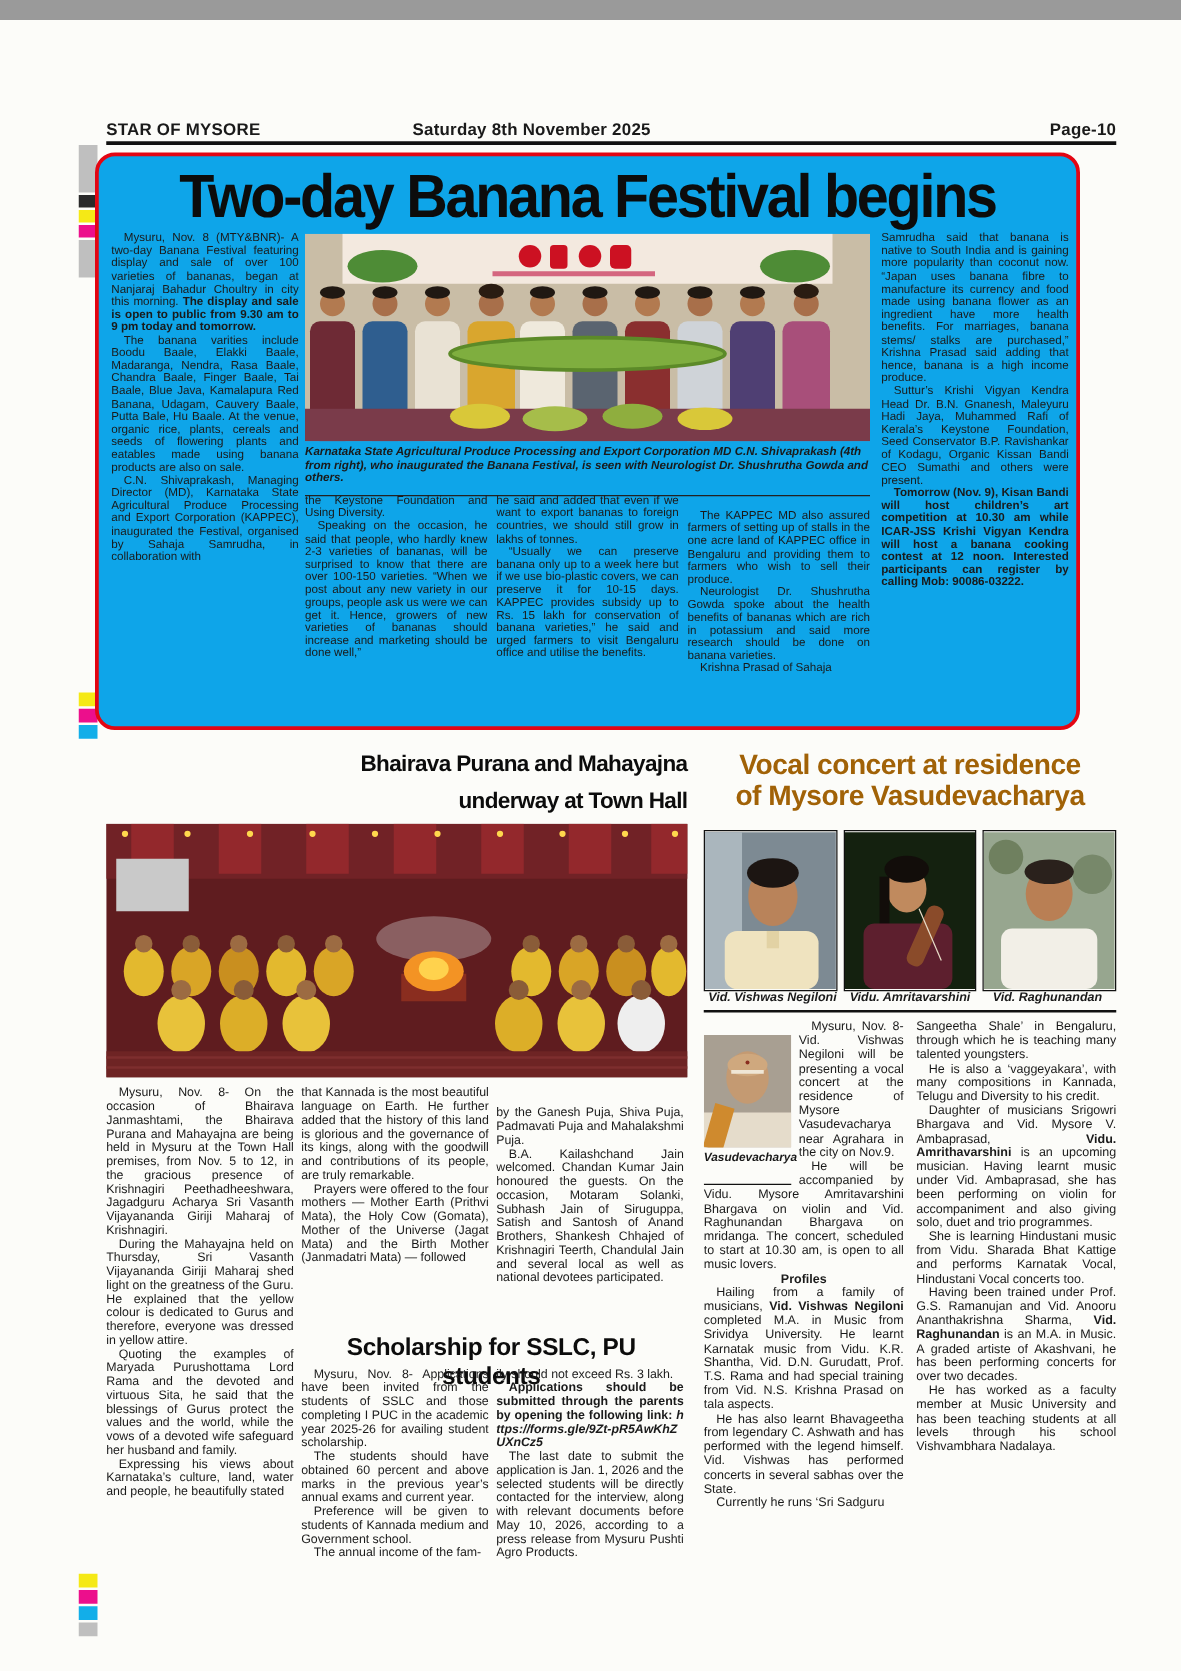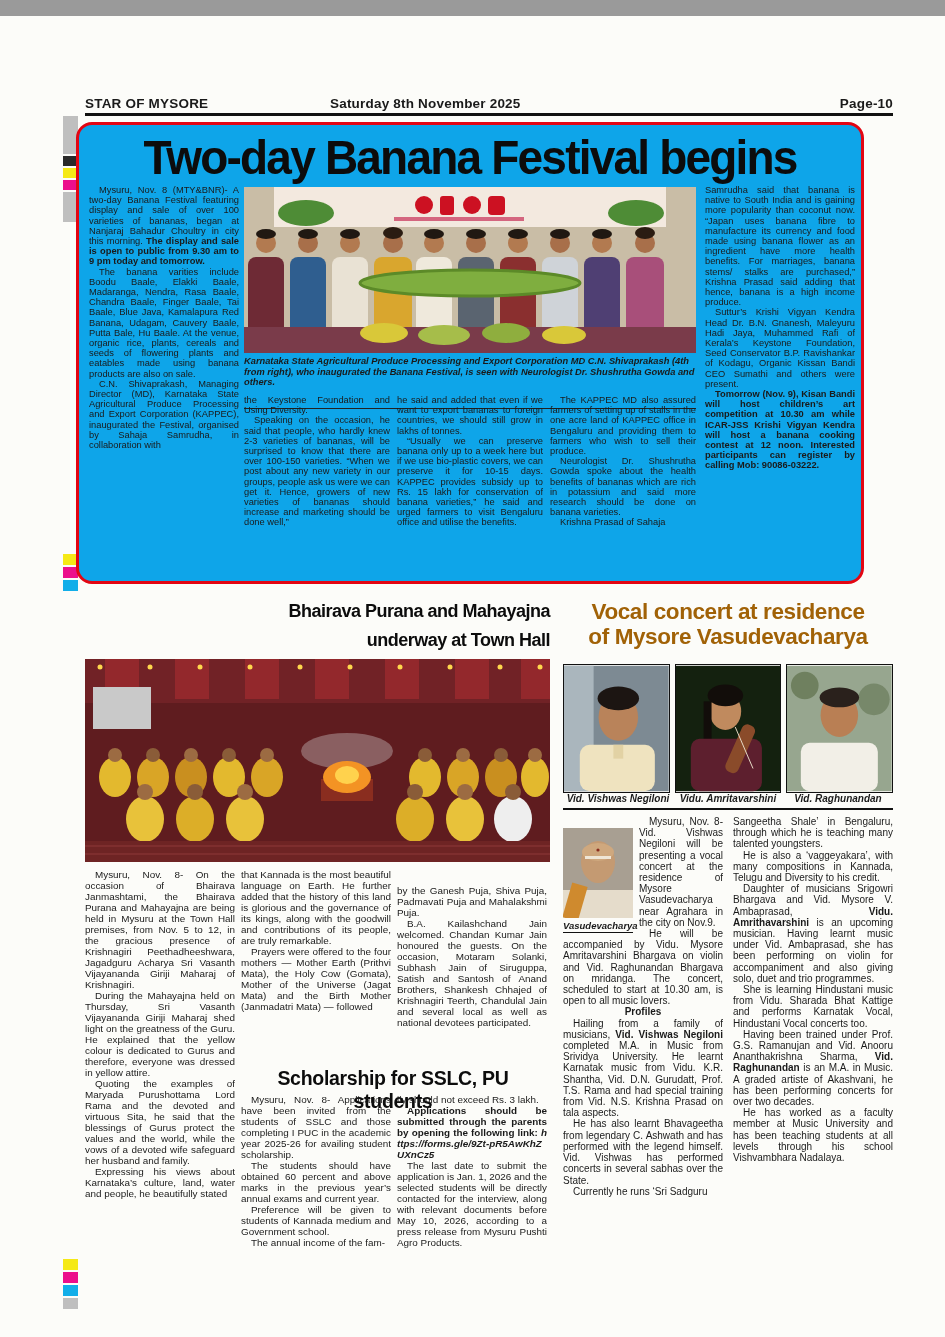--- a/index.html
+++ b/index.html
@@ -15,25 +15,25 @@
   .mh-rule{position:absolute;left:85px;top:97px;width:808px;height:3px;background:#111;}
   
   .bn-box{position:absolute;left:76px;top:106px;width:788px;height:462px;
           border:3.5px solid #e30613;border-radius:16px;background:#0ea5e9;box-sizing:border-box;}
   .bn-headline{position:absolute;left:0;right:0;top:3px;text-align:center;font-size:46px;
           font-weight:bold;letter-spacing:-1.8px;color:#0c0c0c;transform:scaleY(1.06);transform-origin:top;}
   .bn-col{position:absolute;font-size:9.3px;line-height:10.2px;text-align:justify;overflow:hidden;}
   .bn-c1{left:10px;top:60px;width:150px;height:392px;}
   .bn-c2{left:165px;top:270px;width:146px;height:184px;}
   .bn-c3{left:318px;top:270px;width:146px;height:184px;}
-  .bn-c4{left:471px;top:270px;width:146px;height:184px;}
+  .bn-c4{left:471px;top:282px;width:146px;height:184px;}
   .bn-c5{left:626px;top:60px;width:150px;height:392px;}
   .bn-photo{position:absolute;left:165px;top:62px;width:452px;height:166px;}
   .bn-cap{position:absolute;left:165px;top:231px;width:452px;font-size:9.3px;line-height:10.6px;
-          font-weight:bold;font-style:italic;border-bottom:1.5px solid #222;padding-bottom:20px;}
+          font-weight:bold;font-style:italic;border-bottom:1.5px solid #222;padding-bottom:8px;}
   
   p{margin:0;} .ind{text-indent:10px;} .b{font-weight:bold;} .i{font-style:italic;}
   .link{word-break:break-all;}
   
   .bh-headline{position:absolute;left:85px;top:581px;width:465px;text-align:right;
           font-size:18px;line-height:29px;font-weight:bold;letter-spacing:-.5px;color:#0c0c0c;}
   .bh-photo{position:absolute;left:85px;top:643px;width:465px;height:203px;}
   .sec-col{position:absolute;font-size:9.9px;line-height:11px;text-align:justify;overflow:hidden;}
   .bh-c1{left:85px;top:853px;width:150px;height:440px;}
   .bh-c2{left:241px;top:853px;width:150px;height:196px;}
@@ -48,21 +48,21 @@
           font-size:22.5px;line-height:24.5px;font-weight:bold;letter-spacing:-.4px;color:#a16207;}
   .vc-photos{position:absolute;left:563px;top:648px;width:330px;display:flex;gap:5px;}
   .vc-photos svg{border:1px solid #111;}
   .vc-caps{position:absolute;left:563px;top:777px;width:330px;display:flex;}
   .vc-caps div{flex:1;text-align:center;font-size:10px;font-weight:bold;font-style:italic;}
   .vc-rule{position:absolute;left:563px;top:792px;width:330px;height:2px;background:#111;}
   .vc-c1{left:563px;top:800px;width:160px;height:500px;font-size:10px;line-height:11.2px;}
   .vc-c2{left:733px;top:800px;width:160px;height:500px;font-size:10px;line-height:11.2px;}
   .vas-box{float:left;width:70px;margin:12px 6px 2px 0;}
   .vas-cap{font-size:9.5px;font-weight:bold;font-style:italic;border-bottom:1.2px solid #111;
-           padding-bottom:1px;text-align:left;}
+           padding-bottom:15px;text-align:left;}
   .profiles{text-align:center;font-weight:bold;}
 </style>
 </head>
 <body>
 
 <div class="page">
 
   <div class="mark m-grey" style="top:100px;height:38px;"></div>
   <div class="mark m-black" style="top:140px;height:10px;"></div>
   <div class="mark m-yellow" style="top:152px;height:10px;"></div>

